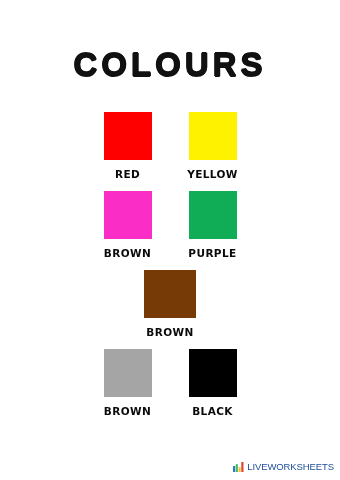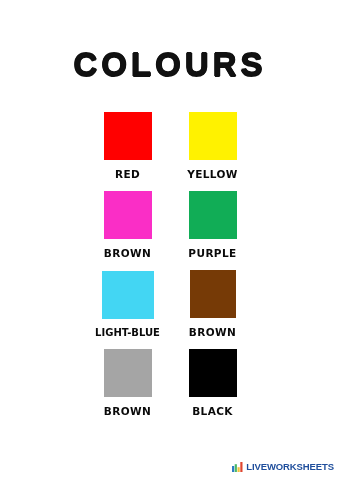--- a/index.html
+++ b/index.html
@@ -103,21 +103,21 @@
     align-items: center;
     gap: 3px;
   }
   .wm-logo {
     display: block;
     width: 11px;
     height: 10px;
   }
   .wm-text {
     font-family: "Liberation Sans", sans-serif;
-    font-weight: 700;
+    font-weight: 400;
     font-size: 9.5px;
     letter-spacing: -0.1px;
     color: #1f4e9c;
     line-height: 1;
   }
 </style>
 </head>
 <body style="background: rgb(255, 255, 255);">
 
 <div class="worksheet">
@@ -145,24 +145,20 @@
         <span class="label">BROWN</span>
       </div>
       <div class="cell">
         <span class="swatch" style="background:#11AD56"></span>
         <span class="label">PURPLE</span>
       </div>
     </div>
 
     <div class="row row-3">
       <div class="cell">
-        <span class="swatch" style="background:#43D6F3"></span>
-        <span class="label wide">LIGHT-BLUE</span>
-      </div>
-      <div class="cell">
         <span class="swatch" style="background:#763A06"></span>
         <span class="label">BROWN</span>
       </div>
     </div>
 
     <div class="row row-4">
       <div class="cell">
         <span class="swatch" style="background:#A5A5A5"></span>
         <span class="label">BROWN</span>
       </div>

